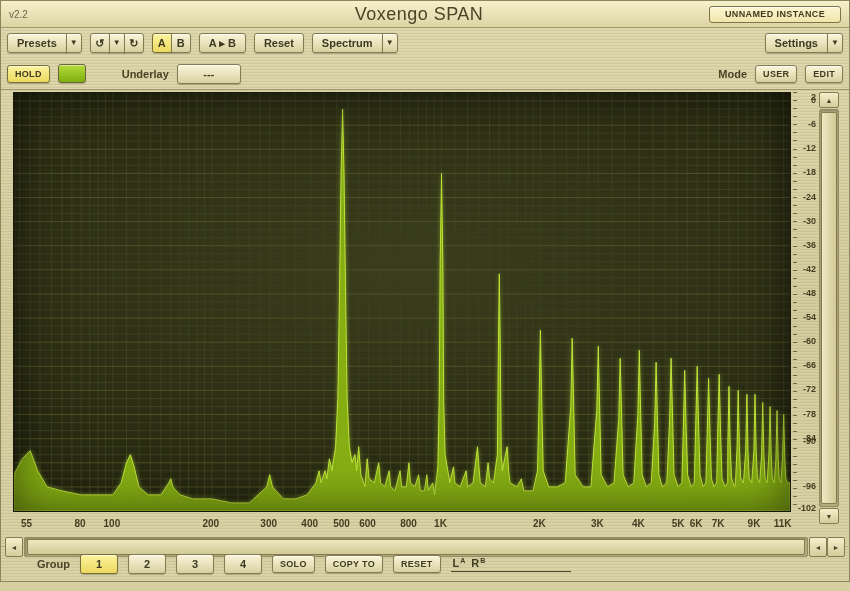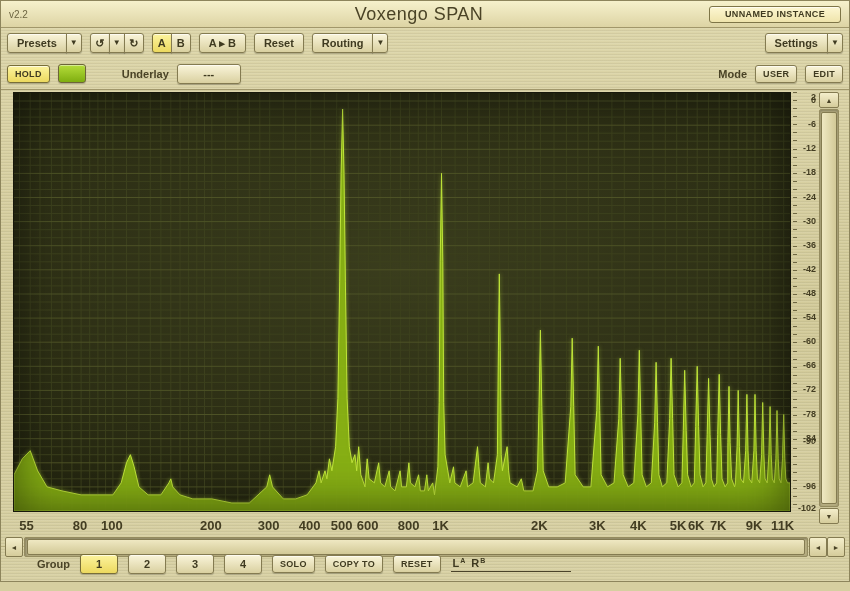--- a/index.html
+++ b/index.html
@@ -77,21 +77,21 @@
   .plot svg { position:absolute; left:0; top:0; }
   .plot .vignette { position:absolute; inset:0; pointer-events:none; box-shadow:inset 0 0 46px rgba(0,0,0,.55); }
   .spec-path { filter:drop-shadow(0 0 2px rgba(190,230,60,.55)); }
   .db-scale { position:absolute; left:792px; top:2px; width:25px; height:424px; }
   .db-scale .ticks {
     position:absolute; left:0; top:0; width:4px; height:420px;
     background:repeating-linear-gradient(180deg, #6e6742 0 1px, transparent 1px 8.08px);
   }
   .db-label { position:absolute; right:2px; transform:translateY(-50%); font-size:9px; font-weight:bold; color:#433d22; }
   .freq-strip { position:absolute; left:12px; top:424px; width:778px; height:20px; }
-  .freq-label { position:absolute; top:4px; transform:translateX(-50%); font-size:13px; font-weight:bold; color:#433d22; }
+  .freq-label { position:absolute; top:4px; transform:translateX(-50%); font-size:10px; font-weight:bold; color:#433d22; }
   
   .sb-btn {
     display:flex; align-items:center; justify-content:center;
     background:linear-gradient(180deg,#f4eecb,#d5cc9b); border:1px solid #847b51; border-radius:2px;
     font-size:7px; color:#4a4326;
   }
   .v-scroll { position:absolute; left:818px; top:2px; width:20px; height:432px; display:flex; flex-direction:column; }
   .v-scroll .sb-btn { height:16px; }
   .v-track { flex:1; margin:1px 0; background:#b9b083; border:1px solid #958c60; box-shadow:inset 0 1px 3px rgba(0,0,0,.3); border-radius:2px; position:relative; }
   .v-thumb { position:absolute; left:1px; right:1px; top:2px; bottom:2px; background:linear-gradient(90deg,#efe8c2,#d2c997); border:1px solid #847b51; border-radius:2px; }
@@ -134,21 +134,21 @@
           <span>↻</span>
         </span>
     </span>
     <span class="btn-group">
       <span class="btn icon active">A</span>
       <span class="btn icon">B</span>
     </span>
     <span class="btn">A ▸ B</span>
     <span class="btn">Reset</span>
     <span class="btn-group">
-      <span class="btn">Routing</span>
+      <span class="btn">Spectrum</span>
       <span class="btn arrow">
           <span class="glyph">▼</span>
         </span>
     </span>
     <span class="spacer"></span>
     <span class="btn-group">
       <span class="btn">Settings</span>
       <span class="btn arrow">
           <span class="glyph">▼</span>
         </span>

